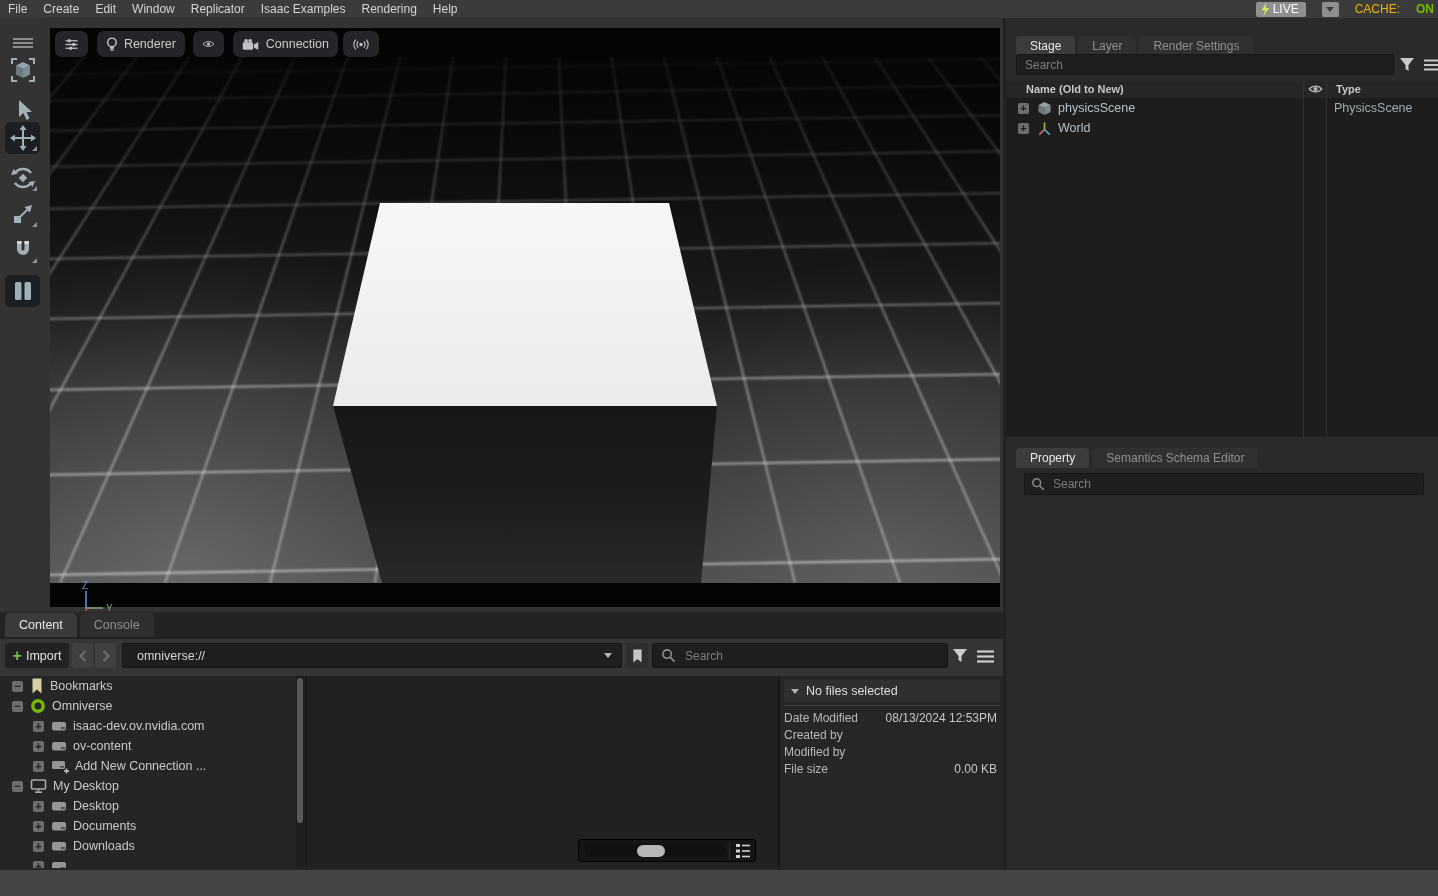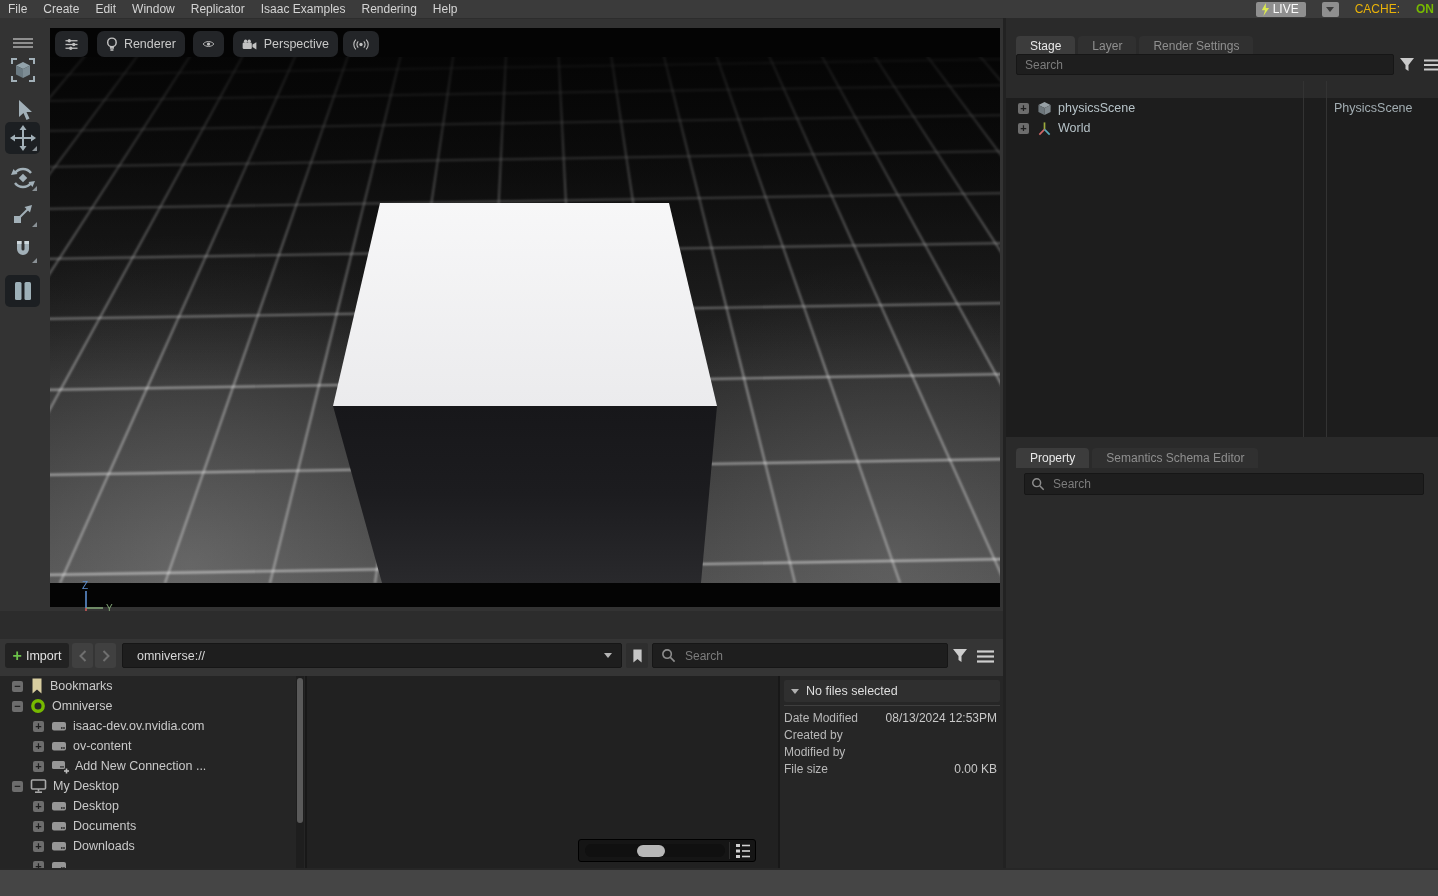--- a/index.html
+++ b/index.html
@@ -283,21 +283,21 @@
         <circle cx="12" cy="8" r="3" fill="#c2c2c2"></circle>
       </svg>
     </div>
     <div class="vp-pill" style="left:183px;width:105px;">
       <svg width="22" height="15" viewBox="0 0 24 16">
         <circle cx="5.5" cy="3" r="2.6" fill="#c2c2c2"></circle>
           <circle cx="11" cy="3" r="2.6" fill="#c2c2c2"></circle>
         <rect x="1" y="5" width="14" height="10" rx="2" fill="#c2c2c2"></rect>
         <polygon points="16,8 22,4.5 22,15.5 16,12" fill="#c2c2c2"></polygon>
       </svg>
-      <span>Perspective</span>
+      <span>Connection</span>
     </div>
     <div class="vp-pill" style="left:293px;width:36px;">
       <svg width="24" height="15" viewBox="0 0 26 16">
         <circle cx="13" cy="8" r="2.4" fill="#c2c2c2"></circle>
         <path d="M9 3.5 a6.3 6.3 0 0 0 0 9" stroke="#c2c2c2" stroke-width="1.6" fill="none"></path>
         <path d="M17 3.5 a6.3 6.3 0 0 1 0 9" stroke="#c2c2c2" stroke-width="1.6" fill="none"></path>
         <path d="M5.5 1 a10 10 0 0 0 0 14" stroke="#c2c2c2" stroke-width="1.6" fill="none"></path>
         <path d="M20.5 1 a10 10 0 0 1 0 14" stroke="#c2c2c2" stroke-width="1.6" fill="none"></path>
       </svg>
     </div>
@@ -313,20 +313,28 @@
       <polygon points="1,1 15,1 9.5,8 9.5,14 6.5,12 6.5,8" fill="#c9c9c9"></polygon>
       </svg>
     <svg class="abs" style="left:418px;top:41px;" width="16" height="12" viewBox="0 0 16 12">
       <g stroke="#c9c9c9" stroke-width="2">
           <line x1="0" y1="1.5" x2="16" y2="1.5"></line>
           <line x1="0" y1="6" x2="16" y2="6"></line>
           <line x1="0" y1="10.5" x2="16" y2="10.5"></line>
         </g>
       </svg>
 
+    <div class="stage-header">
+      <span class="abs" style="left:20px;top:2px;">Name (Old to New)</span>
+      <svg class="abs" style="left:302px;top:3px;" width="15" height="10" viewBox="0 0 24 16">
+        <path d="M2 8 C7 2 17 2 22 8 C17 14 7 14 2 8 Z" fill="none" stroke="#b3b3b3" stroke-width="2"></path>
+          <circle cx="12" cy="8" r="3.4" fill="#b3b3b3"></circle>
+        </svg>
+      <span class="abs" style="left:330px;top:2px;">Type</span>
+    </div>
     <div class="stage-tree" id="stage-rows">
         <div class="srow">
           <span class="exp" style="margin-left:12px;">+</span>
           <span style="margin-left:8px;display:inline-flex;">
             <svg width="15" height="15" viewBox="0 0 16 16">
               <polygon points="8,1 14.5,4.2 8,7.4 1.5,4.2" fill="#97a0a5"></polygon>
               <polygon points="1.5,4.2 8,7.4 8,15 1.5,11.8" fill="#6e777c"></polygon>
               <polygon points="14.5,4.2 8,7.4 8,15 14.5,11.8" fill="#80898e"></polygon>
             </svg>
           </span>
@@ -355,20 +363,23 @@
     <div class="abs ph-search" style="left:18px;top:455px;width:400px;height:22px;">
       <input class="field" style="width: 100%; height: 22px; padding: 0px 8px 0px 28px;" readonly="" placeholder="Search">
       <svg class="mag" width="14" height="14" viewBox="0 0 16 16">
         <circle cx="6.5" cy="6.5" r="4.5" fill="none" stroke="#8d8d8d" stroke-width="1.7"></circle>
           <line x1="10" y1="10" x2="14.5" y2="14.5" stroke="#8d8d8d" stroke-width="1.7"></line>
         </svg>
     </div>
   </div>
 
   <div class="abs cpanel">
+    <div class="ctabs">
+      <span class="tab big active">Content</span><span class="tab big">Console</span>
+    </div>
     <div class="ctoolbar">
       <div class="import-btn">
         <span style="color:#6cc24a;font-size:16px;font-weight:bold;line-height:14px;">+</span>
         <span>Import</span>
       </div>
       <div class="navbtn" style="left:72px;">
         <svg width="8" height="12" viewBox="0 0 8 12">
             <polyline points="6.5,1 1.5,6 6.5,11" fill="none" stroke="#6f6f6f" stroke-width="2"></polyline>
           </svg>
         </div>

